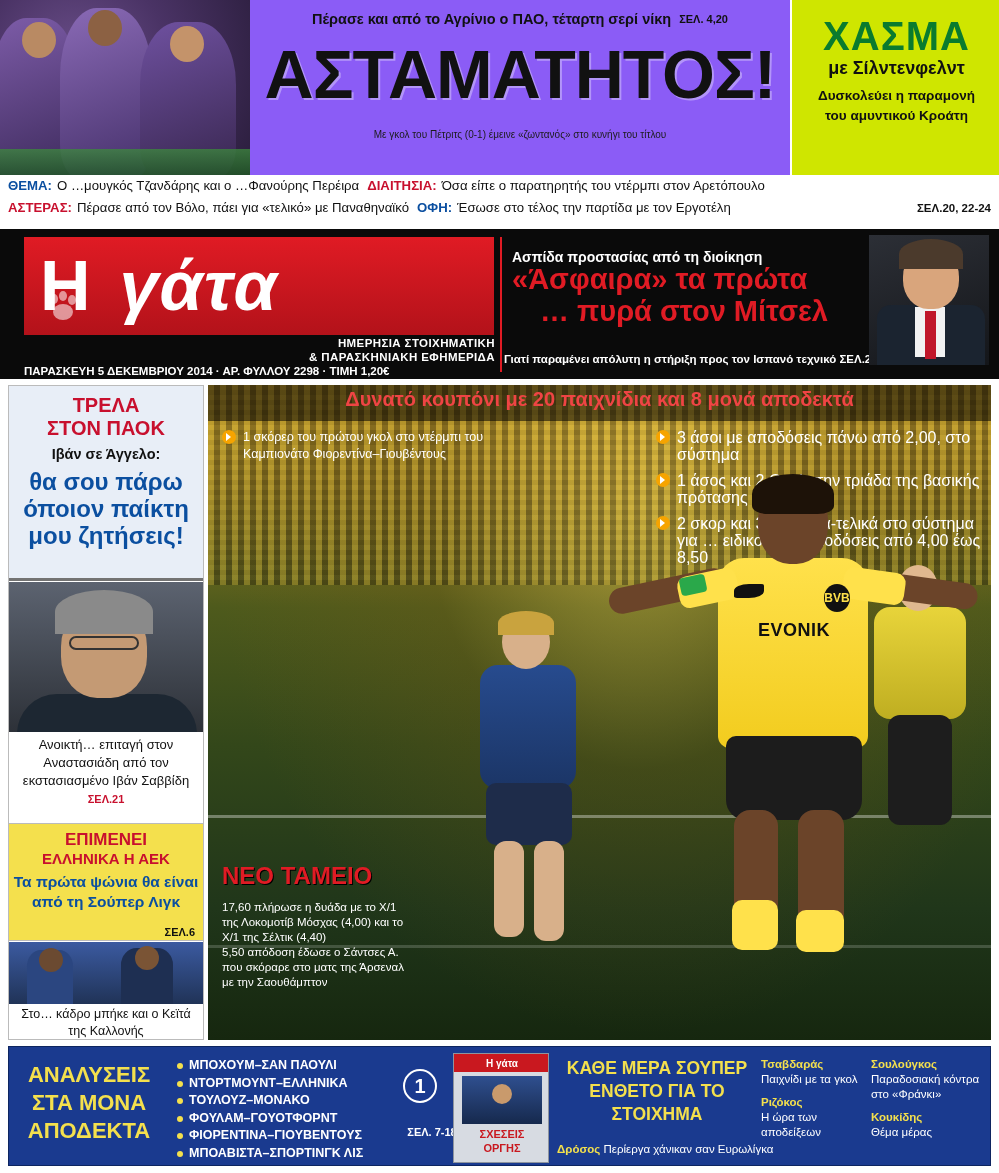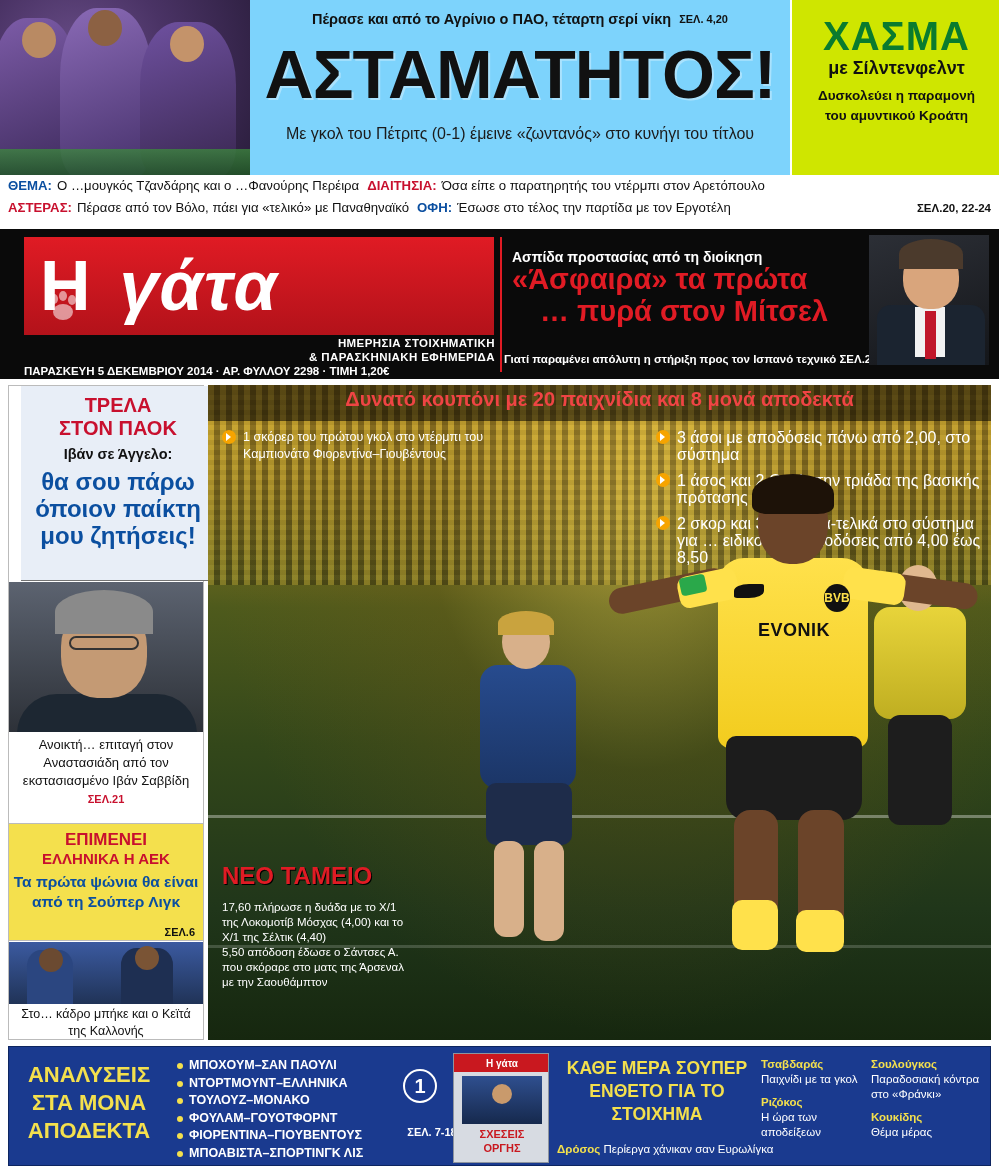--- a/index.html
+++ b/index.html
@@ -8,21 +8,21 @@
     width: 999px; height: 1173px;
     background: #ffffff;
     font-family: "Liberation Sans", sans-serif;
     color: #111;
     overflow: hidden;
     position: relative;
   }
   .page { position: relative; width: 999px; height: 1173px; background:#fff; }
 
   
-  .topstrip { position:absolute; left:0; top:0; width:999px; height:175px; background:#7dd3fc; }
+  .topstrip { position:absolute; left:0; top:0; width:999px; height:175px; background:#8b5cf6; }
   .top-photo {
     position:absolute; left:0; top:0; width:250px; height:175px;
     background:
       radial-gradient(circle at 30% 35%, #6b4f8a 0%, #4a3365 45%, #2a1d3c 100%),
       linear-gradient(180deg,#5b3f7d,#2c1f42);
     overflow:hidden;
   }
   .tp-player { position:absolute; border-radius:40% 40% 20% 20%; }
   .tp-a { left:-8px; top:18px; width:86px; height:160px; background:linear-gradient(160deg,#7d5ca8,#3d2a5c); }
   .tp-b { left:60px; top:8px; width:92px; height:170px; background:linear-gradient(160deg,#8a6ab6,#45306a); }
@@ -40,21 +40,21 @@
   .astamatitos {
     position:absolute; left:250px; top:30px; width:540px; height:88px;
     display:flex; align-items:center; justify-content:center;
     font-size:68px; font-weight:bold; letter-spacing:-1px; color:#111;
     font-family:"Liberation Sans", sans-serif;
     text-shadow: 2px 2px 0 rgba(255,255,255,.35);
   }
   .top-sub {
     position:absolute; left:250px; top:122px; width:540px; height:24px;
     display:flex; align-items:center; justify-content:center;
-    font-size:16px; color:#1b1b1b;
+    font-size:10px; color:#1b1b1b;
   }
 
   .xasma-box { position:absolute; left:790px; top:0; width:209px; height:175px; background:#cfe600; border-left:2px solid #fff; }
   .xasma-title { position:absolute; top:14px; left:0; width:209px; text-align:center; font-size:40px; font-weight:bold; color:#0a7b2e; letter-spacing:1px;}
   .xasma-sub { position:absolute; top:58px; left:0; width:209px; text-align:center; font-size:18px; font-weight:bold; color:#111;}
   .xasma-l1 { position:absolute; top:88px; left:0; width:209px; text-align:center; font-size:13.5px; font-weight:bold; color:#111;}
   .xasma-l2 { position:absolute; top:108px; left:0; width:209px; text-align:center; font-size:13.5px; font-weight:bold; color:#111;}
 
   
   .tickers { position:absolute; left:0; top:175px; width:999px; height:54px; background:#fff; padding:0 8px; }
@@ -81,21 +81,21 @@
   .mh-face { position:absolute; right:10px; top:6px; width:120px; height:130px; overflow:hidden; }
   .mh-face .bg { position:absolute; inset:0; background:linear-gradient(160deg,#2c2f36,#14161a); }
   .mh-face .head { position:absolute; left:34px; top:10px; width:56px; height:64px; border-radius:50% 50% 45% 45%; background:#d9a57c;}
   .mh-face .hair { position:absolute; left:30px; top:4px; width:64px; height:30px; border-radius:50% 50% 0 0; background:#4b3a2c;}
   .mh-face .body { position:absolute; left:8px; top:70px; width:108px; height:66px; background:#1b2430; border-radius:14px 14px 0 0;}
   .mh-face .shirt { position:absolute; left:46px; top:72px; width:30px; height:50px; background:#f2f2f2;}
   .mh-face .tie { position:absolute; left:56px; top:76px; width:11px; height:48px; background:#c0172a;}
 
   
   .leftcol { position:absolute; left:8px; top:385px; width:196px; height:655px; border:1px solid #bbb; background:#fff; }
-  .lc-top { position:absolute; left:12px; top:0; width:194px; height:195px; background:#e8eef7; border-bottom:1px solid #737373;}
+  .lc-top { position:absolute; left:0; top:0; width:194px; height:195px; background:#e8eef7; border-bottom:3px solid #737373;}
   .lc-k1 { text-align:center; color:#c8102e; font-size:20px; font-weight:bold; margin-top:8px;}
   .lc-k2 { text-align:center; color:#c8102e; font-size:20px; font-weight:bold;}
   .lc-t { text-align:center; color:#111; font-size:14.5px; font-weight:bold; margin-top:6px;}
   .lc-big { text-align:center; color:#0b4fa0; font-size:24px; font-weight:bold; line-height:27px; margin-top:6px;}
   .lc-photo { position:absolute; left:0; top:196px; width:194px; height:150px; background:linear-gradient(180deg,#5c6370,#2d3138); overflow:hidden;}
   .lc-photo .head { position:absolute; left:52px; top:18px; width:86px; height:98px; border-radius:48% 48% 42% 42%; background:#c49a74;}
   .lc-photo .hair { position:absolute; left:46px; top:8px; width:98px; height:44px; border-radius:50% 50% 0 0; background:#8a8a8a;}
   .lc-photo .glass { position:absolute; left:60px; top:54px; width:70px; height:14px; border:2px solid #333; border-radius:7px;}
   .lc-photo .shoulder { position:absolute; left:8px; top:112px; width:180px; height:42px; background:#1d2732; border-radius:40px 40px 0 0;}
   .lc-cap { position:absolute; left:6px; top:350px; width:182px; font-size:13px; color:#111; line-height:18px; text-align:center;}

